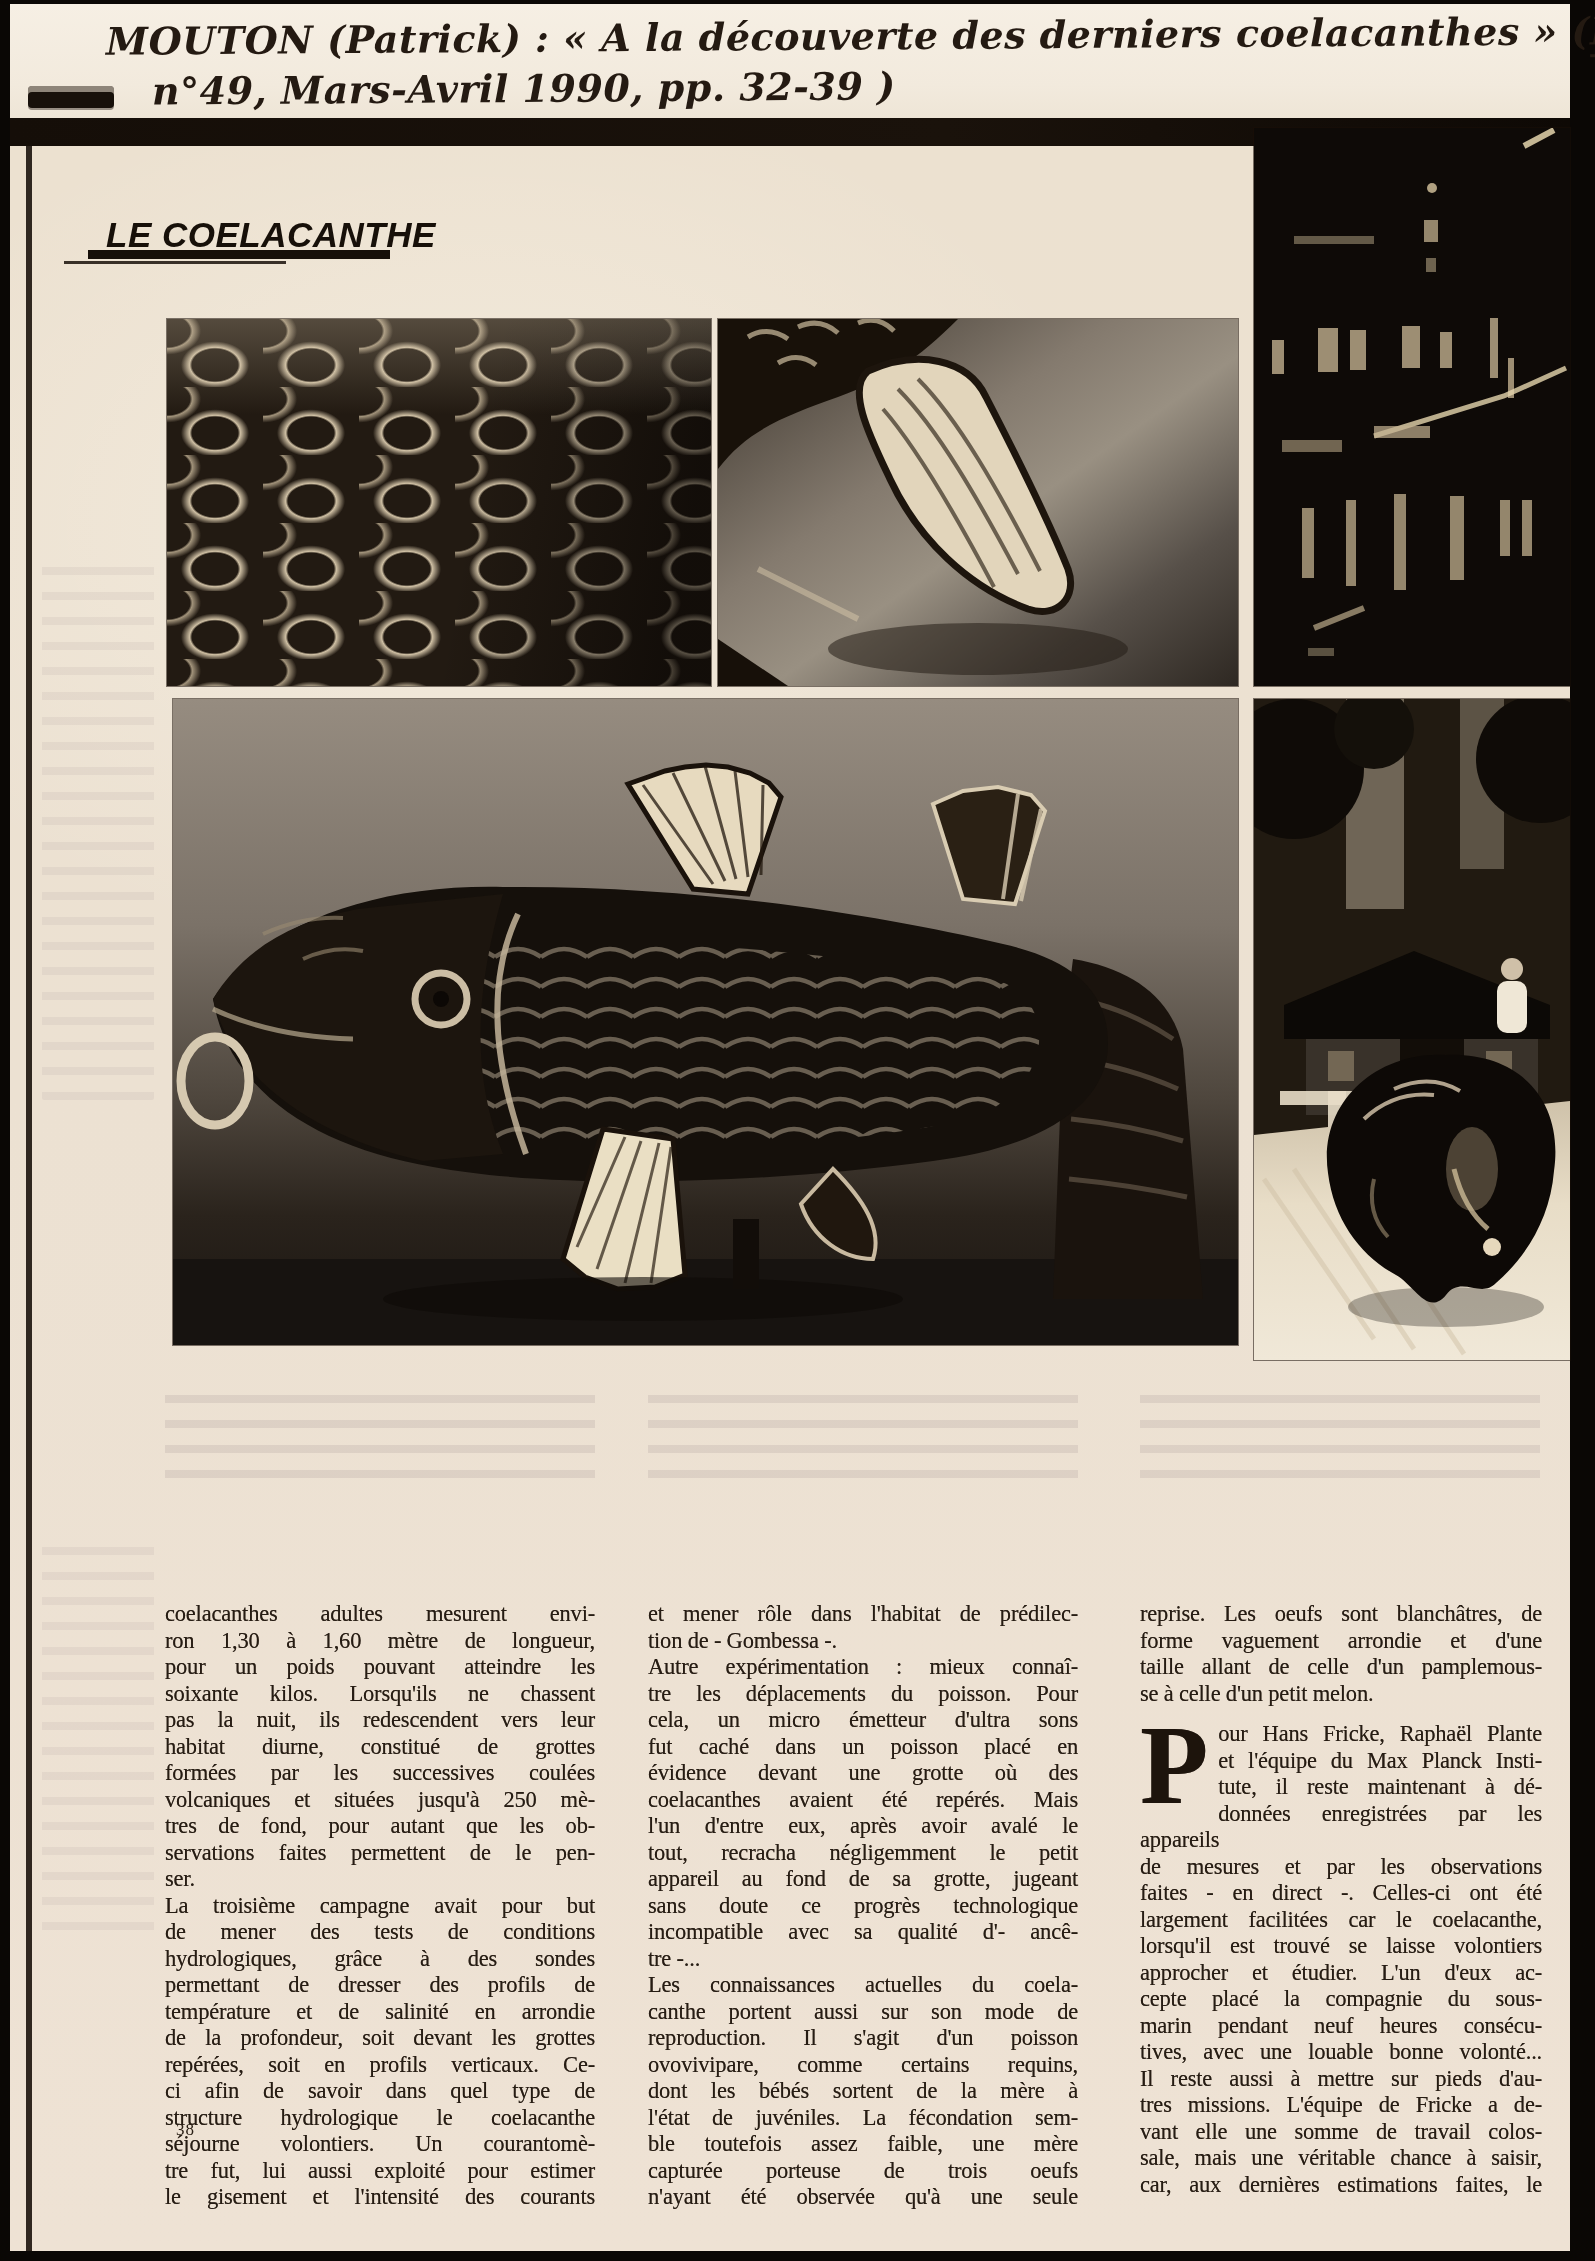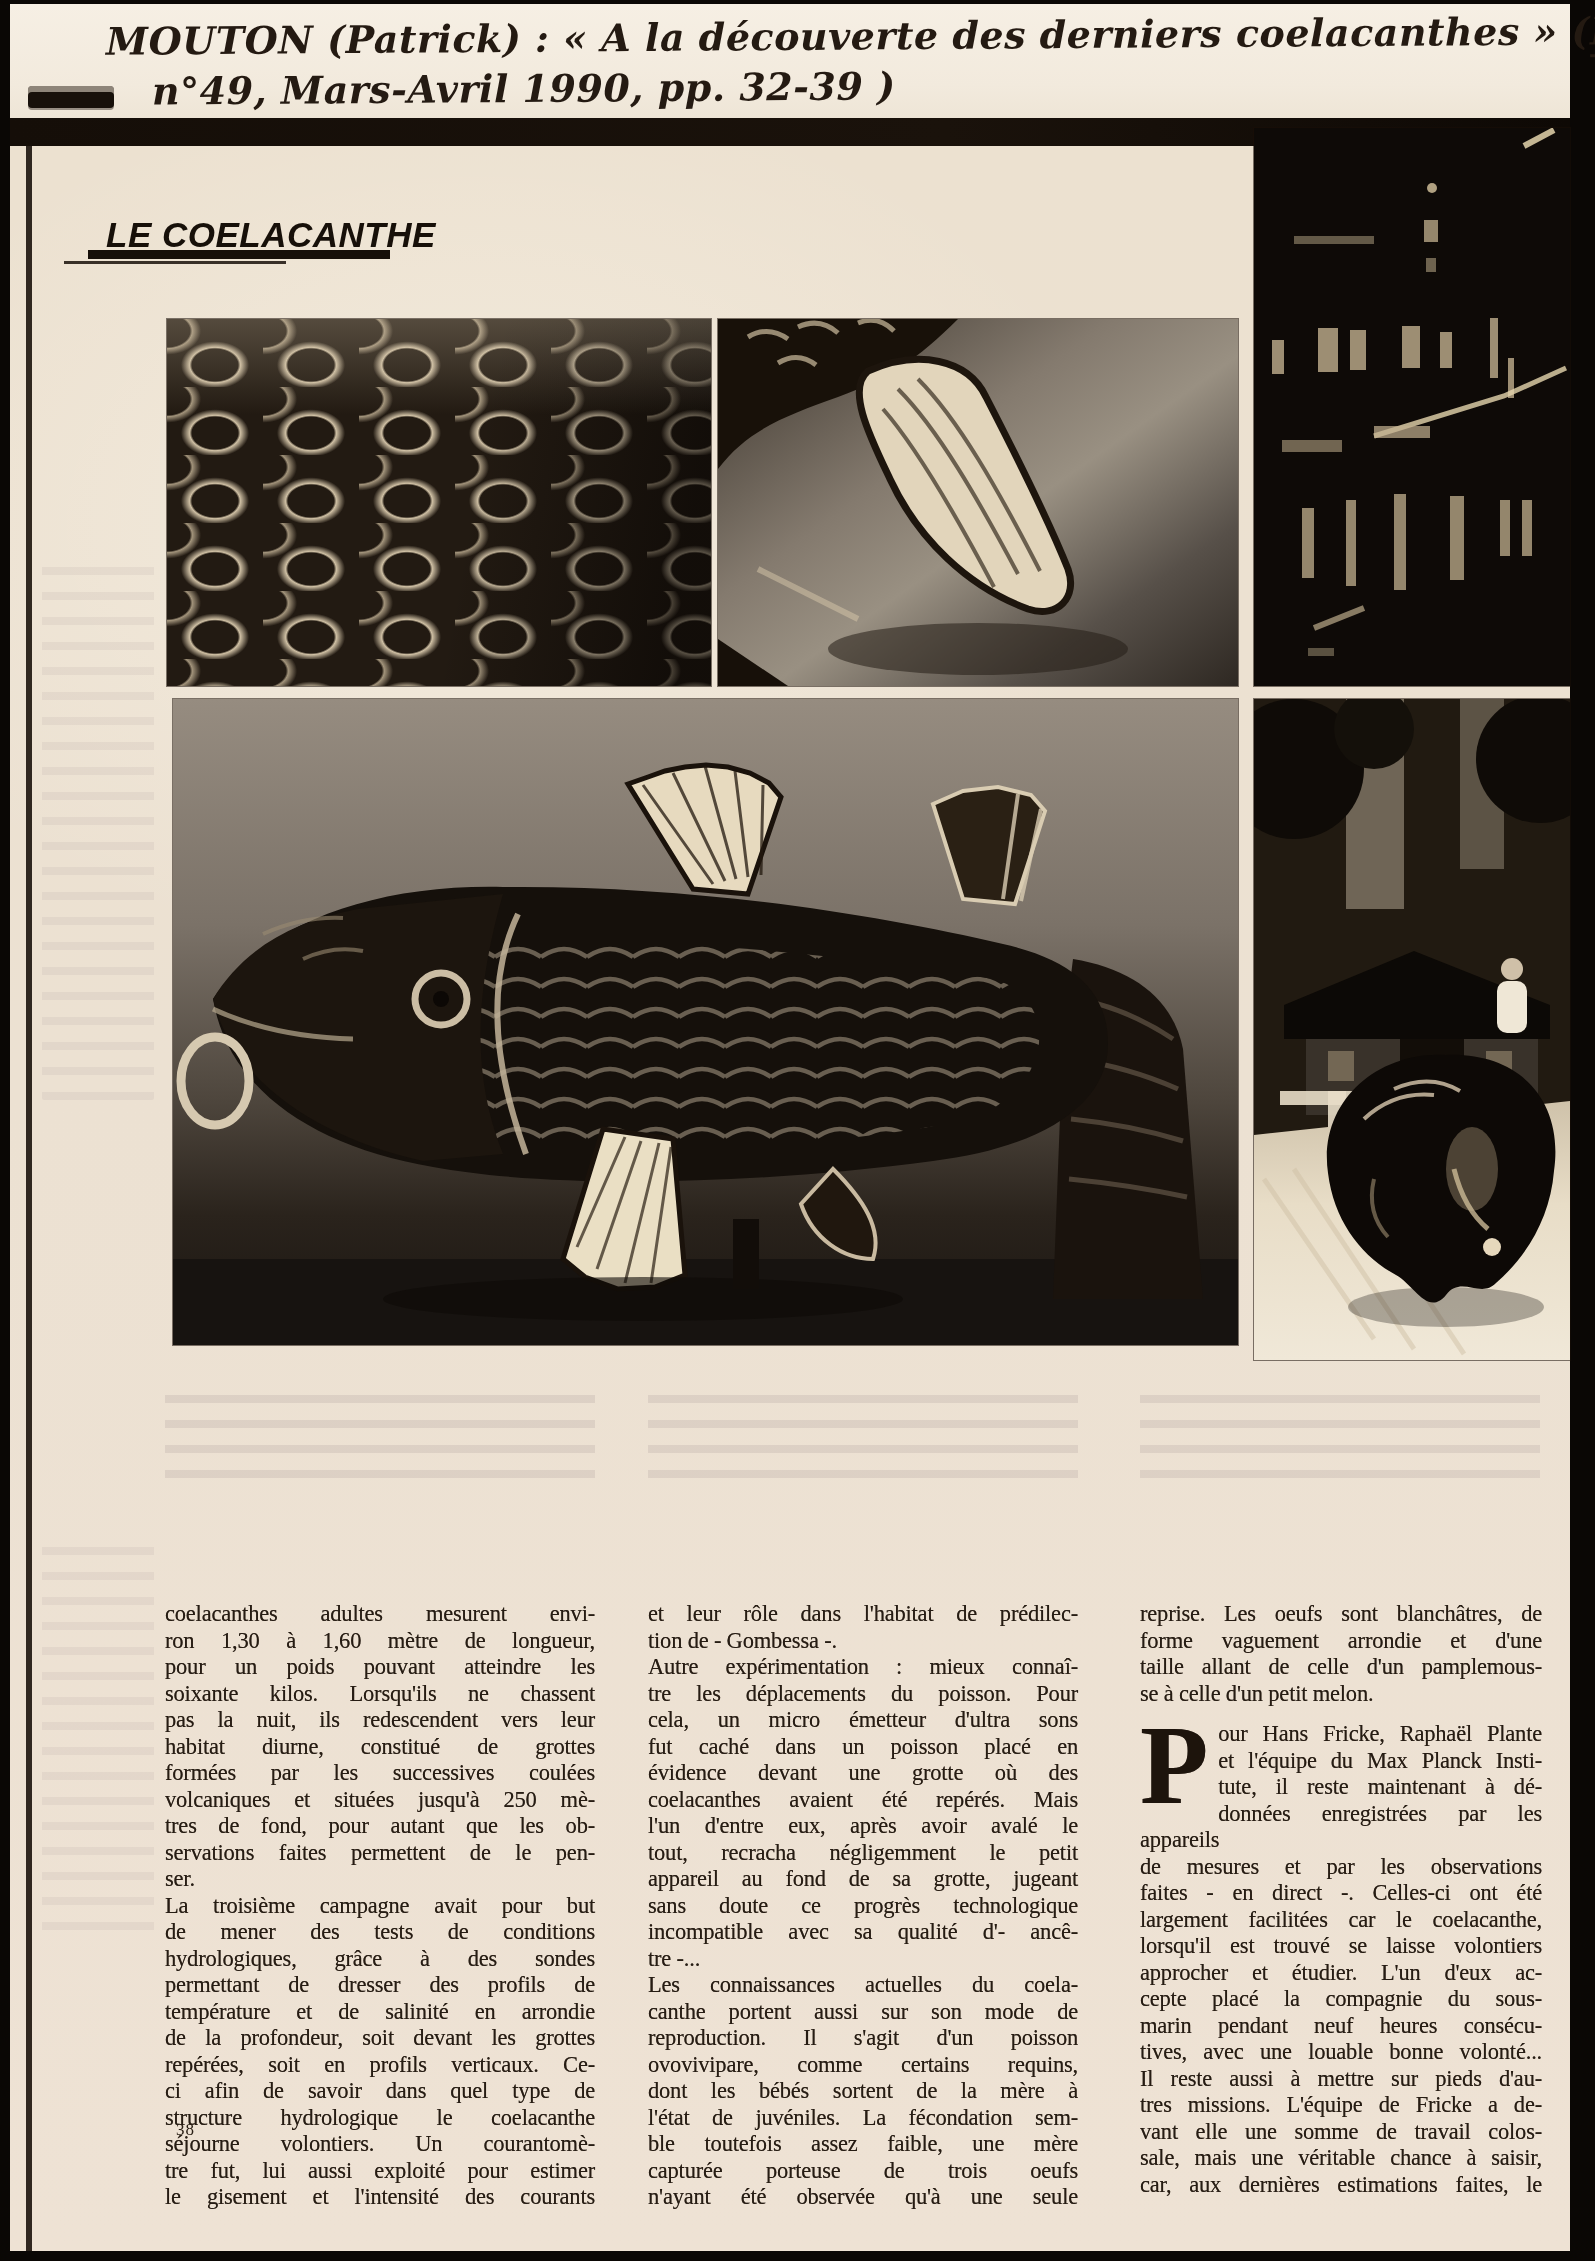--- a/index.html
+++ b/index.html
@@ -281,21 +281,21 @@
     <div class="ln">température et de salinité en arrondie</div>
     <div class="ln">de la profondeur, soit devant les grottes</div>
     <div class="ln">repérées, soit en profils verticaux. Ce-</div>
     <div class="ln">ci afin de savoir dans quel type de</div>
     <div class="ln">structure hydrologique le coelacanthe</div>
     <div class="ln">séjourne volontiers. Un courantomè-</div>
     <div class="ln">tre fut, lui aussi exploité pour estimer</div>
     <div class="ln">le gisement et l'intensité des courants</div>
   </div>
 <div class="col" style="left:648px;width:430px;">
-    <div class="ln">et leur rôle dans l'habitat de prédilec-</div>
+    <div class="ln">et mener rôle dans l'habitat de prédilec-</div>
     <div class="ln end">tion de - Gombessa -.</div>
     <div class="ln">Autre expérimentation : mieux connaî-</div>
     <div class="ln">tre les déplacements du poisson. Pour</div>
     <div class="ln">cela, un micro émetteur d'ultra sons</div>
     <div class="ln">fut caché dans un poisson placé en</div>
     <div class="ln">évidence devant une grotte où des</div>
     <div class="ln">coelacanthes avaient été repérés. Mais</div>
     <div class="ln">l'un d'entre eux, après avoir avalé le</div>
     <div class="ln">tout, recracha négligemment le petit</div>
     <div class="ln">appareil au fond de sa grotte, jugeant</div>

